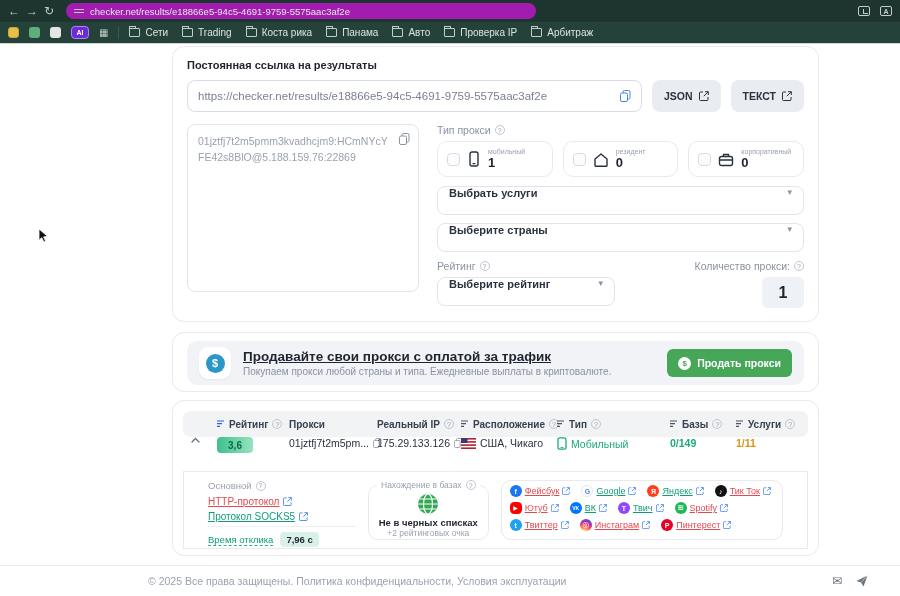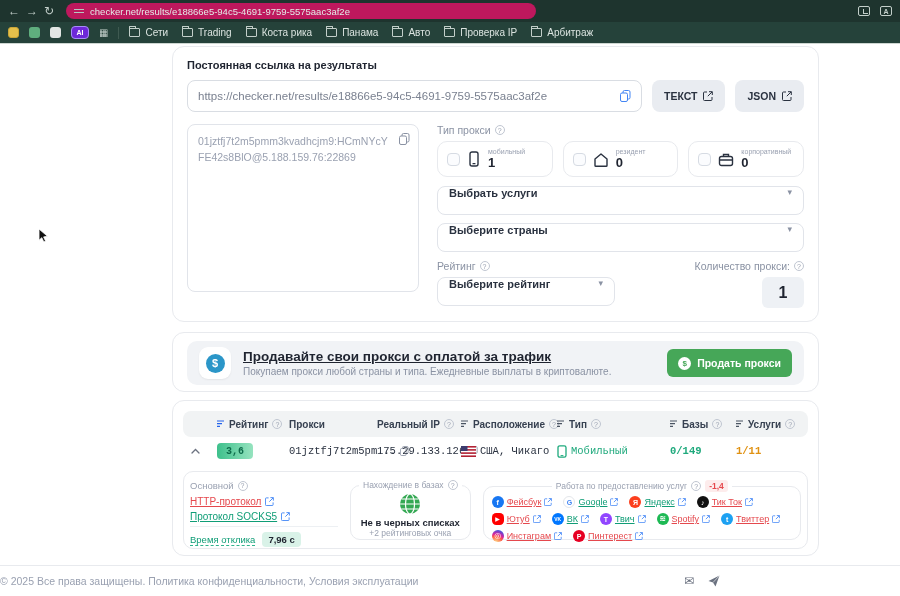--- a/index.html
+++ b/index.html
@@ -3,21 +3,21 @@
 <meta charset="utf-8">
 <style>
   * { margin:0; padding:0; box-sizing:border-box; }
   html,body { background:#fff; }
   body { font-family:"Liberation Sans","DejaVu Sans",sans-serif; }
   #screen { position:relative; width:900px; height:596px; background:#fff; overflow:hidden; }
 
   
   .chrome { position:absolute; left:0; top:0; width:900px; height:22px; background:#1e342e; display:flex; align-items:center; padding:0 8px; gap:6px; }
   .nav-btn { color:#c3cfca; font-size:12px; line-height:1; cursor:default; }
-  .addr-pill { height:16px; width:470px; background:#be185d; border-radius:8px; display:flex; align-items:center; gap:6px; padding:0 8px; margin-left:6px; }
+  .addr-pill { height:16px; width:470px; background:#a21caf; border-radius:8px; display:flex; align-items:center; gap:6px; padding:0 8px; margin-left:6px; }
   .tune-ico { width:10px; height:8px; display:inline-block; }
   .tune-ico i { display:block; height:1px; background:#b8c6c1; margin:2px 0; position:relative; }
   .addr-url { color:#e4ebe8; font-size:9.5px; white-space:nowrap; overflow:hidden; }
   .chrome-right { margin-left:auto; display:flex; gap:10px; align-items:center; }
   .mini-ico { width:12px; height:10px; border:1px solid #c3cfca; border-radius:2px; position:relative; }
   .mini-ico.cast::after { content:""; position:absolute; right:1px; bottom:1px; width:4px; height:4px; border-left:1px solid #c3cfca; border-bottom:1px solid #c3cfca; }
   .mini-ico.translate { display:flex; align-items:center; justify-content:center; color:#c3cfca; font-size:7px; font-weight:700; }
   .mini-ico.translate::before { content:"A"; }
 
   
@@ -80,35 +80,35 @@
   .banner-ico i::before { content:"$"; }
   .banner-title { font-size:13.5px; font-weight:700; color:#1f2430; line-height:1.25;text-decoration:underline; }
   .banner-sub { font-size:10px; color:#8a92a3; }
   .sell-btn { margin-left:auto; height:28px; background:#46a758; border:none; border-radius:6px; color:#fff; font-size:10.5px; font-weight:700; display:inline-flex; align-items:center; gap:6px; padding:0 11px; font-family:inherit; cursor:pointer; }
   .sell-btn i { width:13px; height:13px; border-radius:50%; background:#fff; color:#46a758; font-size:8px; font-weight:700; font-style:normal; display:flex; align-items:center; justify-content:center; }
   .sell-btn i::before { content:"$"; }
 
   
   .card3 { top:400px; height:156px; padding:10px; }
   .thead { height:26px; background:#f1f3f4; border-radius:8px; display:flex; align-items:center; padding:0 8px; }
-  .trow { height:28px; display:flex; align-items:center; padding:0 8px;font-family:Liberation Mono, monospace; }
+  .trow { height:28px; display:flex; align-items:flex-start; padding:0 8px; }
   .cc { display:flex; align-items:center; gap:4px; }
   .c0{width:26px;} .c1{width:72px;} .c2{width:88px;} .c3{width:84px;} .c4{width:96px;} .c5{width:86px;} .c6{width:66px; margin-left:auto;} .c7{width:64px;}
   .th-label { font-size:10px; font-weight:700; color:#374151; white-space:nowrap; }
   .sort { flex:none; color:#4b5563; }
   .sort.active { color:#2563eb; }
   .rate-badge { width:36px; height:16px; border-radius:4px; background:linear-gradient(90deg,#3ec08c,#96e3bf); color:#0c6b4a; font-size:10px; font-weight:700; display:flex; align-items:center; justify-content:center; }
   .cell-text { font-size:10.5px; color:#2a3240; white-space:nowrap; }
   .green-text { color:#1ea97c; font-weight:700; }
   .orange-text { color:#e09112; font-weight:700; }
   .type-green { font-size:10.5px; color:#1ea97c; white-space:nowrap; }
   .chev-up { color:#6b7280; flex:none; }
 
   
-  .details { border:1px solid #e8eaee; border-radius:10px; margin-top:6px; height:78px; display:flex; gap:12px; padding:8px 6px; }
+  .details { border:1px solid #e8eaee; border-radius:0; margin-top:6px; height:78px; display:flex; gap:12px; padding:8px 24px; }
   .d-main { width:148px; flex:none; }
   .d-label { display:flex; align-items:center; gap:4px; font-size:9.5px; color:#9aa1b1; margin-bottom:5px; }
   .d-link { display:flex; align-items:center; gap:4px; margin-bottom:4px; }
   .d-link a { font-size:10px; text-decoration:underline; cursor:pointer; }
   .d-link a.bad { color:#e5484d; }
   .d-link a.good { color:#0f9d76; }
   .d-sep { border-top:1px solid #edf0f3; margin:4px 0 5px; }
   .d-resp { display:flex; align-items:center; gap:7px; }
   .resp-label { font-size:9.5px; color:#0f9d76; border-bottom:1px dashed #2fb38d; }
   .resp-badge { background:#d9f2e8; border-radius:4px; padding:2px 6px; font-size:9.5px; font-weight:700; color:#1f2430; }
@@ -132,21 +132,21 @@
   .youtube-icon{background:#f00;border-radius:35%;} .youtube-icon::before{content:"▶";font-size:6px;}
   .vk-icon{background:#07f;} .vk-icon::before{content:"VK";font-size:5px;}
   .twitch-icon{background:#9146ff;} .twitch-icon::before{content:"T";}
   .spotify-icon{background:#1db954;} .spotify-icon::before{content:"≋";font-size:8px;}
   .twitter-icon{background:#1da1f2;} .twitter-icon::before{content:"t";}
   .instagram-icon{background:radial-gradient(circle at 30% 110%,#fdf497 0%,#fd5949 45%,#d6249f 60%,#285aeb 90%);} .instagram-icon::before{content:"◎";font-size:8px;}
   .pinterest-icon{background:#e60023;} .pinterest-icon::before{content:"P";}
 
   
   .footer { position:absolute; left:0; top:565px; width:900px; height:31px; border-top:1px solid #e8eaee; }
-  .footer-inner { width:720px; height:100%; display:flex; align-items:center; justify-content:space-between; }
+  .footer-inner { margin-left:148px; width:720px; height:100%; display:flex; align-items:center; justify-content:space-between; }
   .footer-text { font-size:10.5px; color:#9aa1b1; }
   .footer-icons { display:flex; gap:14px; align-items:center; color:#6b7280; }
   .mail-ico { font-size:12px; }
 
   .cursor { position:absolute; left:38px; top:228px; }
 </style>
 </head>
 <body>
 
 <div id="screen">
@@ -218,28 +218,28 @@
     <div class="perm-label">Постоянная ссылка на результаты</div>
     <div class="url-row">
       <div class="url-input-wrap">
         <input class="url-input" readonly="" value="https://checker.net/results/e18866e5-94c5-4691-9759-5575aac3af2e" style="">
         <svg class="copy blue" width="11" height="12" viewBox="0 0 11 12">
             <rect x="3" y="0.5" width="7" height="8.5" rx="1.5" fill="none" stroke="currentColor"></rect>
             <rect x="0.5" y="3" width="7" height="8.5" rx="1.5" fill="#fff" stroke="currentColor"></rect>
           </svg>
       </div>
       <button class="btn">
-        <span>ТЕКСТ</span>
+        <span>JSON</span>
         <svg width="10" height="10" viewBox="0 0 10 10">
             <path d="M4 1H1.5A1 1 0 0 0 .5 2v6.5a1 1 0 0 0 1 1H8a1 1 0 0 0 1-1V6" fill="none" stroke="#2a3240"></path>
             <path d="M6 .7h3.3V4M9.1.9 4.8 5.2" fill="none" stroke="#2a3240"></path>
           </svg>
       </button>
       <button class="btn">
-        <span>JSON</span>
+        <span>ТЕКСТ</span>
         <svg width="10" height="10" viewBox="0 0 10 10">
             <path d="M4 1H1.5A1 1 0 0 0 .5 2v6.5a1 1 0 0 0 1 1H8a1 1 0 0 0 1-1V6" fill="none" stroke="#2a3240"></path>
             <path d="M6 .7h3.3V4M9.1.9 4.8 5.2" fill="none" stroke="#2a3240"></path>
           </svg>
       </button>
     </div>
 
     <div class="work-row">
       <div class="proxy-box">
         <div class="proxy-text">01jztfj7t2m5pmm3kvadhcjm9:HCmNYcYFE42s8BlO@5.188.159.76:22869</div>
@@ -470,25 +470,20 @@
         <svg class="globe" width="22" height="22" viewBox="0 0 22 22">
             <circle cx="11" cy="11" r="10" fill="#34a853"></circle>
             <ellipse cx="11" cy="11" rx="4.5" ry="10" fill="none" stroke="#fff" stroke-width="1.2"></ellipse>
             <path d="M1 11h20M2.5 6h17M2.5 16h17" stroke="#fff" stroke-width="1.2" fill="none"></path>
           </svg>
         <div class="bl-status">Не в черных списках</div>
         <div class="bl-note">+2 рейтинговых очка</div>
       </fieldset>
 
       <fieldset class="fs-services">
-        <legend>
-          <span>Работа по предоставлению услуг</span>
-          <span class="q"></span>
-          <span class="score-badge">-1,4</span>
-        </legend>
         <div class="svc-wrap">
 
             <span class="svc">
               <span class="si facebook-icon"></span>
               <a class="slink bad">Фейсбук</a>
               <svg class="ext" width="8" height="8" viewBox="0 0 10 10">
                 <path d="M4 1H1.5A1 1 0 0 0 .5 2v6.5a1 1 0 0 0 1 1H8a1 1 0 0 0 1-1V6" fill="none" stroke="currentColor"></path>
                 <path d="M6 .7h3.3V4M9.1.9 4.8 5.2" fill="none" stroke="currentColor"></path>
               </svg>
             </span>

